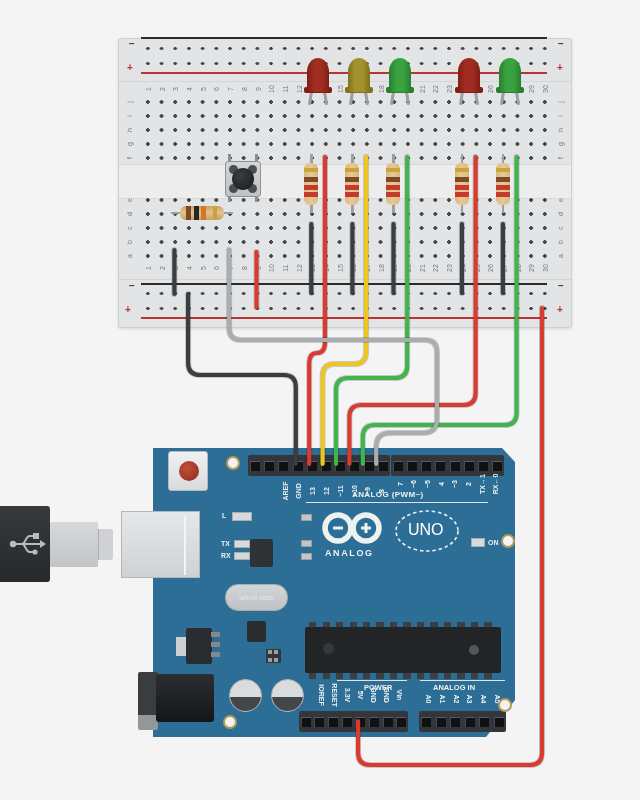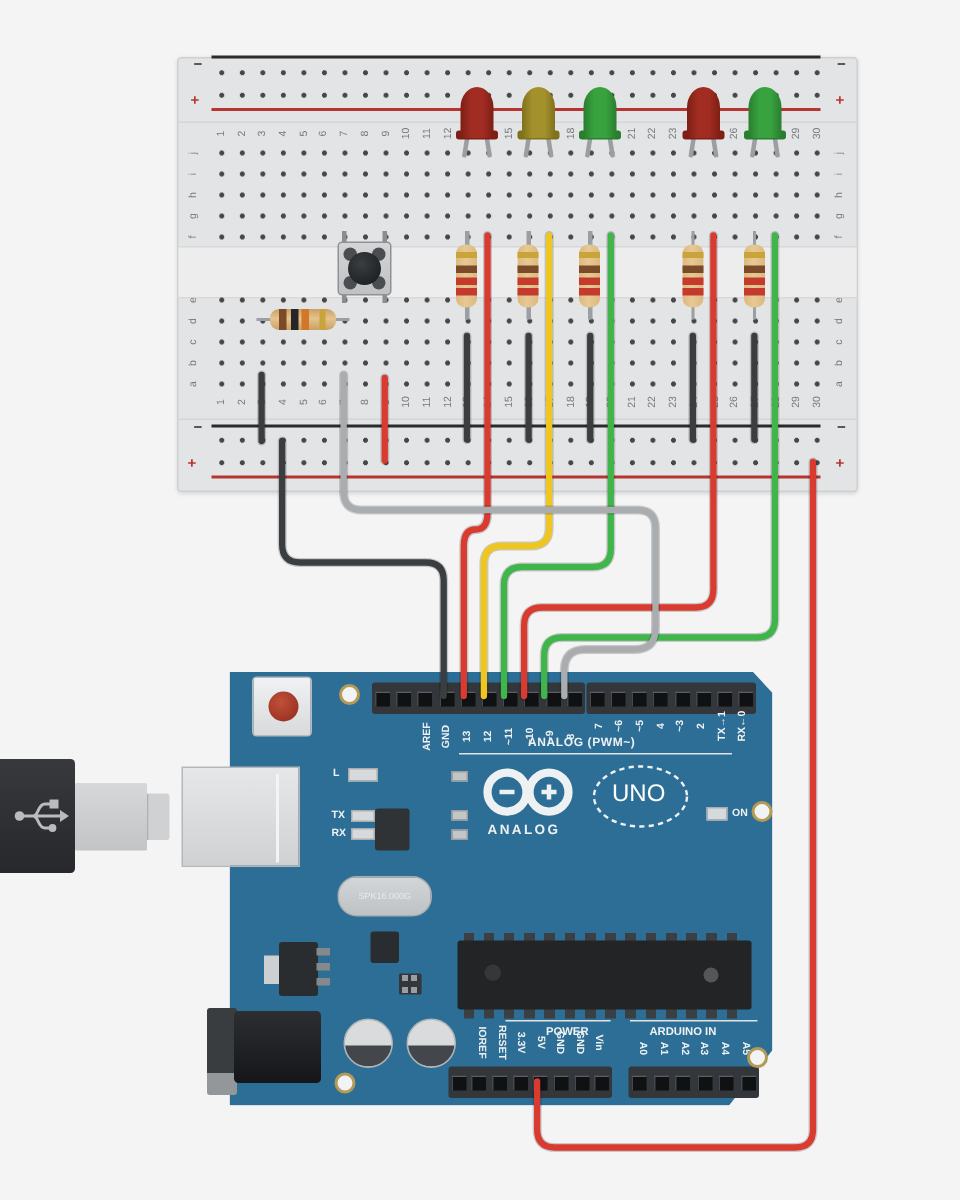--- a/index.html
+++ b/index.html
@@ -335,21 +335,21 @@
       <span class="pinlabel rot-cw" style="left: 441.75px; top: 699px;">A1</span>
       <span class="pinlabel rot-cw" style="left: 455.583px; top: 699px;">A2</span>
       <span class="pinlabel rot-cw" style="left: 469.417px; top: 699px;">A3</span>
       <span class="pinlabel rot-cw" style="left: 483.25px; top: 699px;">A4</span>
       <span class="pinlabel rot-cw" style="left: 497.083px; top: 699px;">A5</span>
       <div class="abs silkline" style="left: 306px; top: 502px; width: 182px;"></div>
       <div class="abs silk" style="left: 352px; top: 490px; font-size: 8px; letter-spacing: 0.4px;">ANALOG (PWM~)</div>
       <div class="abs silkline" style="left: 337px; top: 680px; width: 70px;"></div>
       <div class="abs silk" style="left: 364px; top: 683px; font-size: 7.5px;">POWER</div>
       <div class="abs silkline" style="left: 420px; top: 680px; width: 85px;"></div>
-      <div class="abs silk" style="left: 433px; top: 683px; font-size: 7.5px;">ARDUINO IN</div>
+      <div class="abs silk" style="left: 433px; top: 683px; font-size: 7.5px;">ANALOG IN</div>
       <div class="abs silk" style="left: 222px; top: 512px; font-size: 7px;">L</div>
       <div class="abs ledbar" style="left: 232px; top: 512px; width: 20px; height: 9px;"></div>
       <div class="abs silk" style="left: 221px; top: 540px; font-size: 7px;">TX</div>
       <div class="abs ledbar" style="left: 234px; top: 540px; width: 16px; height: 8px;"></div>
       <div class="abs silk" style="left: 221px; top: 552px; font-size: 7px;">RX</div>
       <div class="abs ledbar" style="left: 234px; top: 552px; width: 16px; height: 8px;"></div>
       <div class="abs smdpad" style="left: 301px; top: 514px; width: 11px; height: 7px;"></div>
       <div class="abs smdpad" style="left: 301px; top: 540px; width: 11px; height: 7px;"></div>
       <div class="abs smdpad" style="left: 301px; top: 553px; width: 11px; height: 7px;"></div>
       <div class="abs ledbar" style="left: 471px; top: 538px; width: 14px; height: 9px;"></div>

